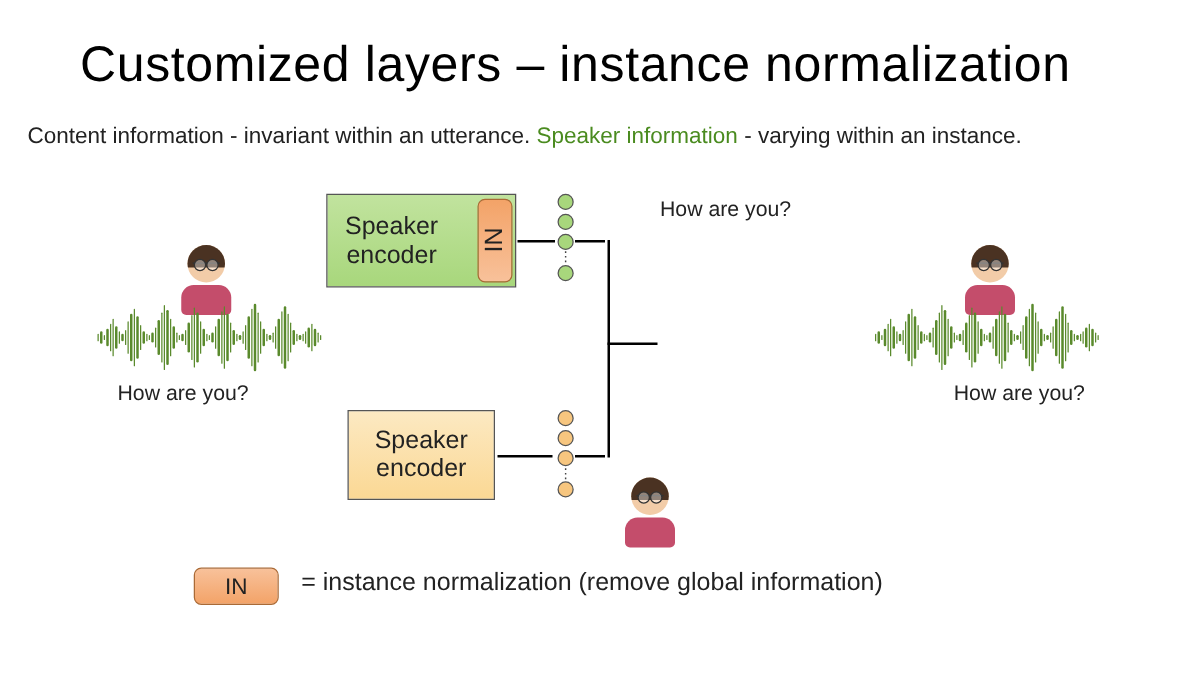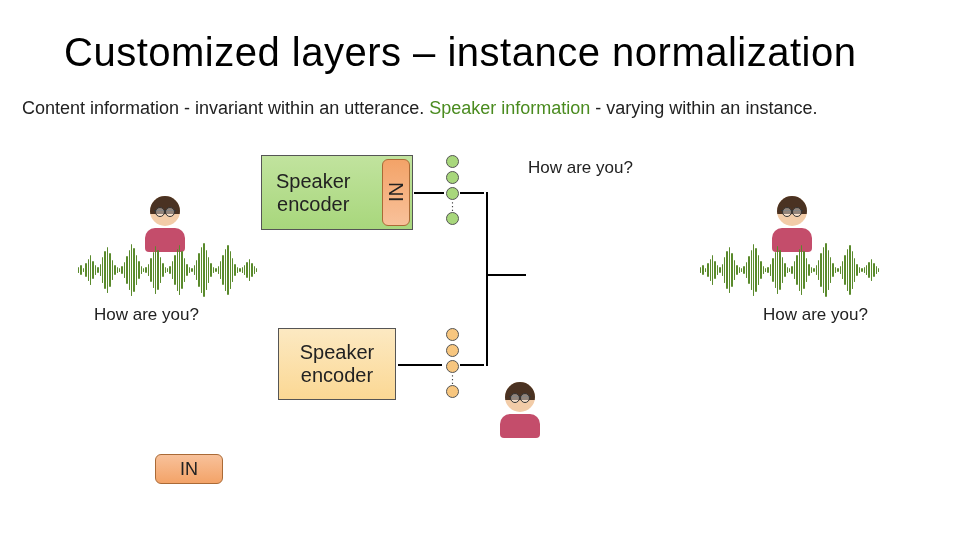--- a/index.html
+++ b/index.html
@@ -279,14 +279,15 @@
       <span style="height: 14px;"></span>
       <span style="height: 8px;"></span>
       <span style="height: 4px;"></span>
     </div>
 
   <div class="ann top">How are you?</div>
   <div class="ann left">How are you?</div>
   <div class="ann right">How are you?</div>
 
   <div class="in-pill horiz">IN</div>
+  <div class="legend">= instance normalization  (remove global information)</div>
 
 </div>
 
 </body></html>

